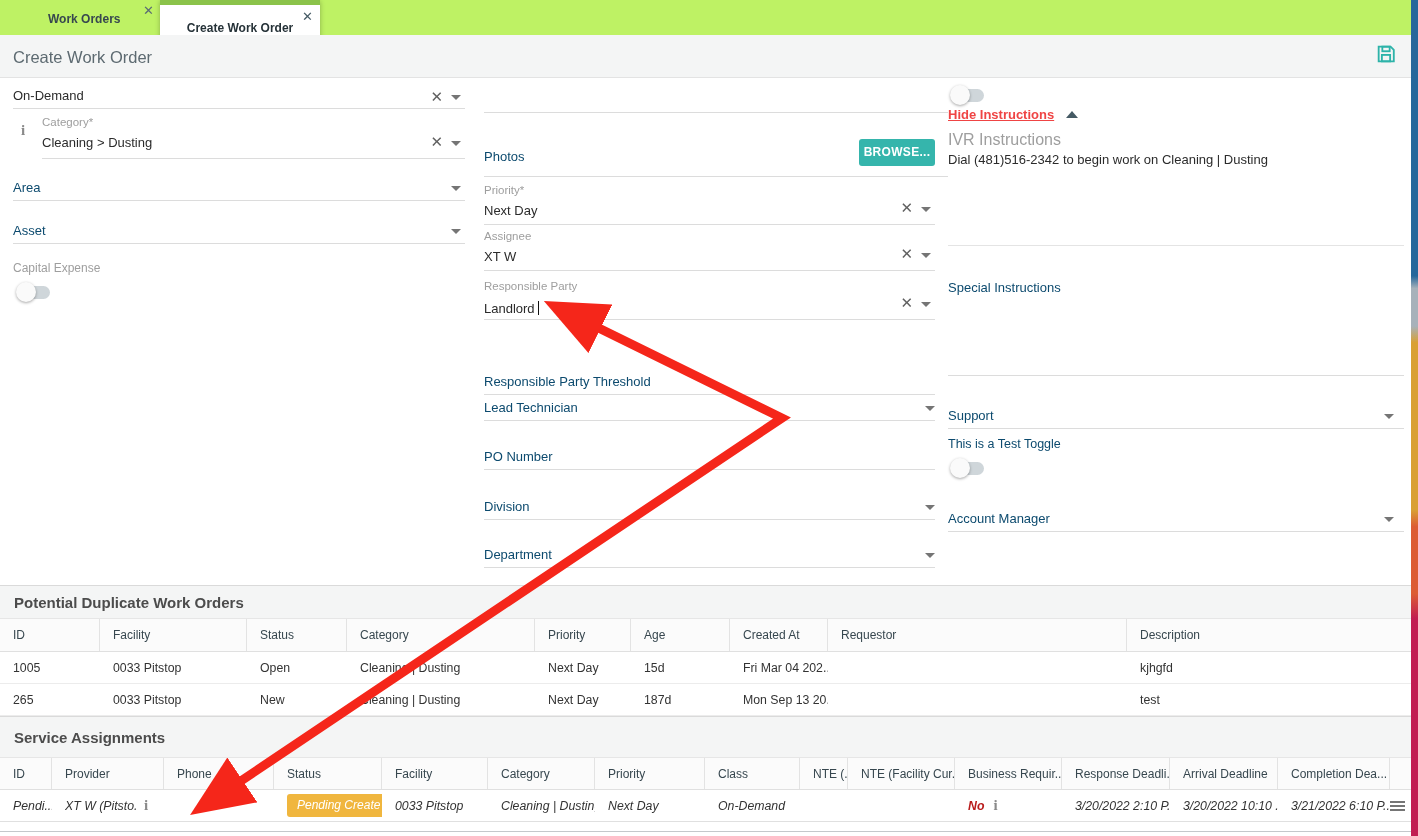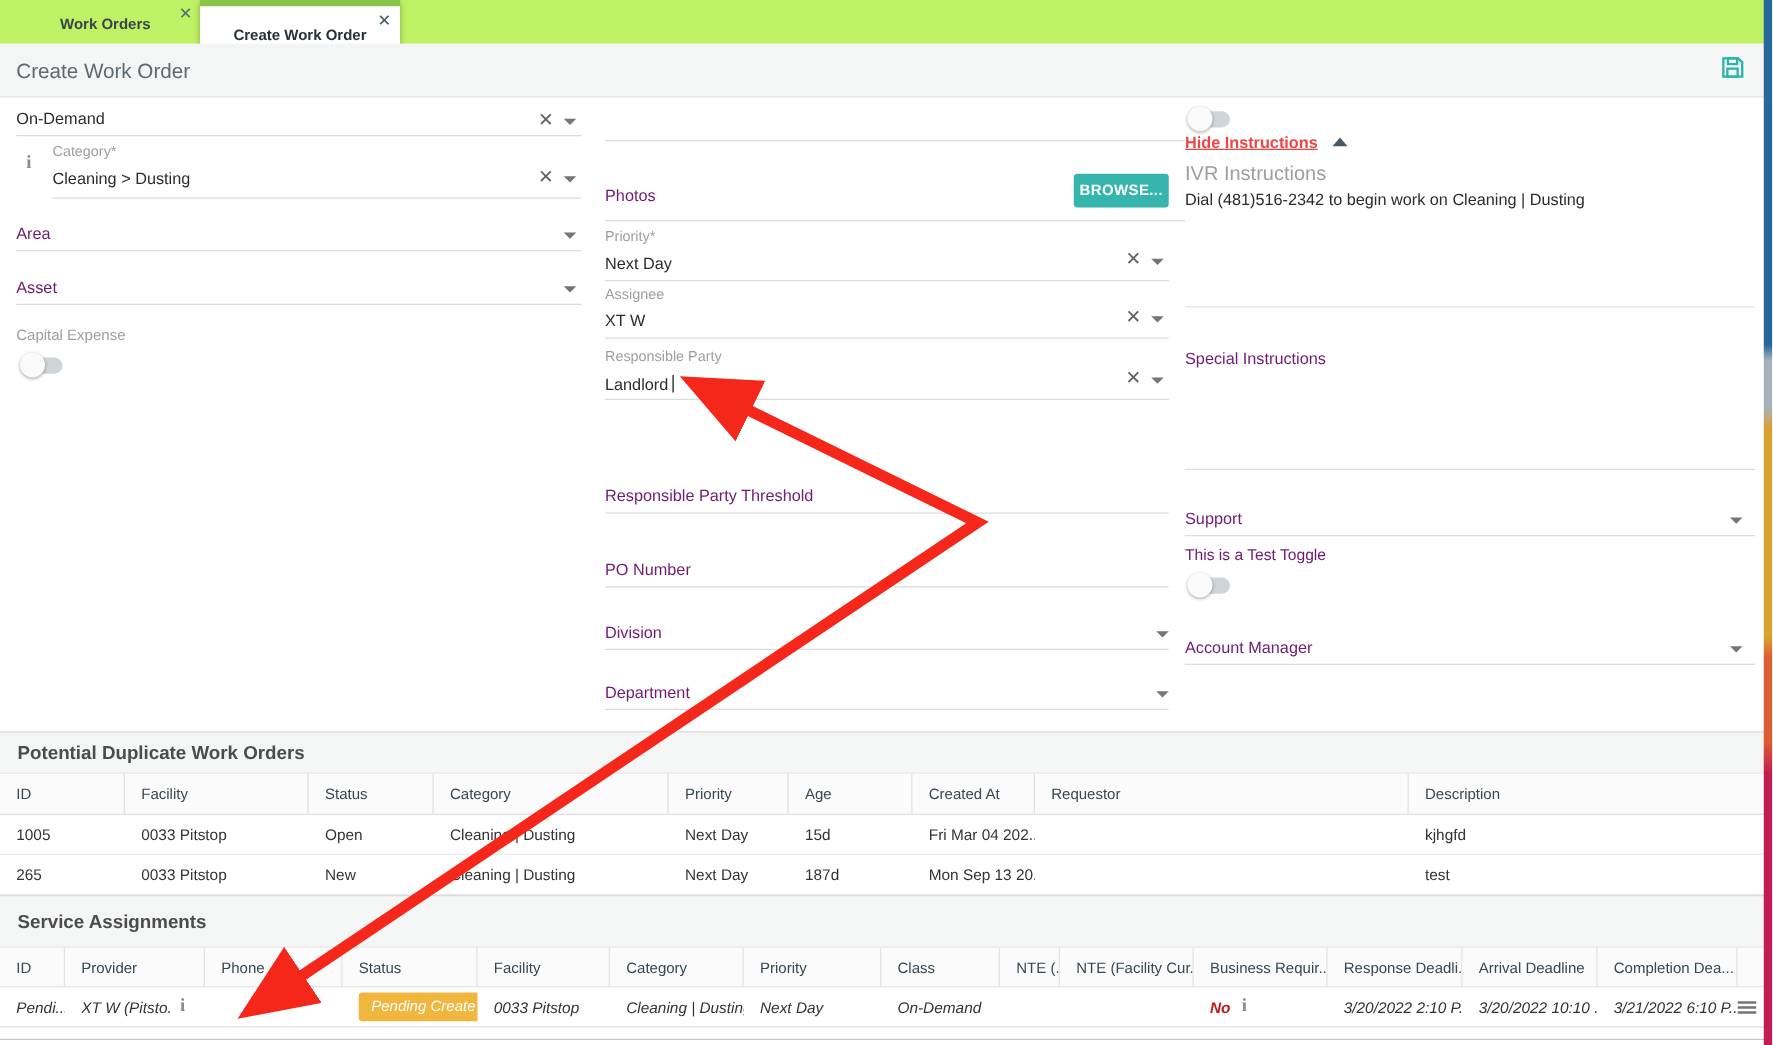--- a/index.html
+++ b/index.html
@@ -17,21 +17,21 @@
   .tab-close-2 { position:absolute; right:7px; top:4px; font-size:13px; color:#455a64; cursor:pointer; }
 
   
   .pagehead { position:absolute; left:0; top:35px; width:1418px; height:43px; background:#f4f5f5; border-bottom:1px solid #e3e3e3; }
   .page-title { position:absolute; left:13px; top:13px; font-size:16.5px; color:#5d6a71; }
   .save-btn { position:absolute; right:21px; top:8px; width:22px; height:22px; cursor:pointer; }
 
   
   .field { position:absolute; }
   .lbl { font-size:11.5px; color:#9e9e9e; }
-  .plc { font-size:13px; color:#701a75; }
+  .plc { font-size:13px; color:#0c4a6e; }
   .val { font-size:13px; color:#2b2b2b; }
   .uline { position:absolute; left:0; right:0; bottom:0; height:1px; background:#dcdcdc; }
   .clear-x { position:absolute; right:22px; top:50%; margin-top:-9px; font-size:15px; color:#616161; cursor:pointer; line-height:1; }
   .caret { position:absolute; right:4px; width:0; height:0; border-left:5px solid transparent; border-right:5px solid transparent; border-top:5px solid #757575; cursor:pointer; }
   .cursor-bar { display:inline-block; width:1px; height:14px; background:#111; vertical-align:-2px; margin-left:3px; }
   .info-i { font-family:"Liberation Serif", serif; font-weight:700; font-style:normal; font-size:15px; color:#8a8a8a; cursor:pointer; line-height:1; }
 
   .toggle { position:absolute; width:36px; height:20px; cursor:pointer; }
   .toggle .track { position:absolute; left:2px; top:4px; width:32px; height:13px; border-radius:7px; background:#cfd6da; }
   .toggle .knob { position:absolute; left:0px; top:0px; width:20px; height:20px; border-radius:50%; background:#fafafa; box-shadow:0 1px 3px rgba(0,0,0,.35); }
@@ -155,25 +155,30 @@
   </div>
 
   <div class="field" style="left:484px; top:280px; width:451px; height:40px;">
     <div class="lbl">Responsible Party</div>
     <div style="margin-top:7px;"><span class="val">Landlord</span><span class="cursor-bar"></span></div>
     <span class="clear-x" style="margin-top:0; top:15px;">✕</span>
     <span class="caret" style="top:22px;"></span>
     <span class="uline"></span>
   </div>
 
-  <div class="field" style="left:484px; top:348px; width:451px; height:23px;margin-top:40px;">
+  <div class="field" style="left:484px; top:332px; width:451px; height:23px;margin-top:40px;">
     <span class="plc">Responsible Party Threshold</span>
     <span class="uline"></span>
   </div>
 
+  <div class="field" style="left:484px; top:398px; width:451px; height:23px;">
+    <span class="plc">Lead Technician</span>
+    <span class="caret" style="top:8px; right:0;"></span>
+    <span class="uline"></span>
+  </div>
 
   <div class="field" style="left:484px; top:447px; width:451px; height:23px;">
     <span class="plc">PO Number</span>
     <span class="uline"></span>
   </div>
 
   <div class="field" style="left:484px; top:497px; width:451px; height:23px;">
     <span class="plc">Division</span>
     <span class="caret" style="top:8px; right:0;"></span>
     <span class="uline"></span>

